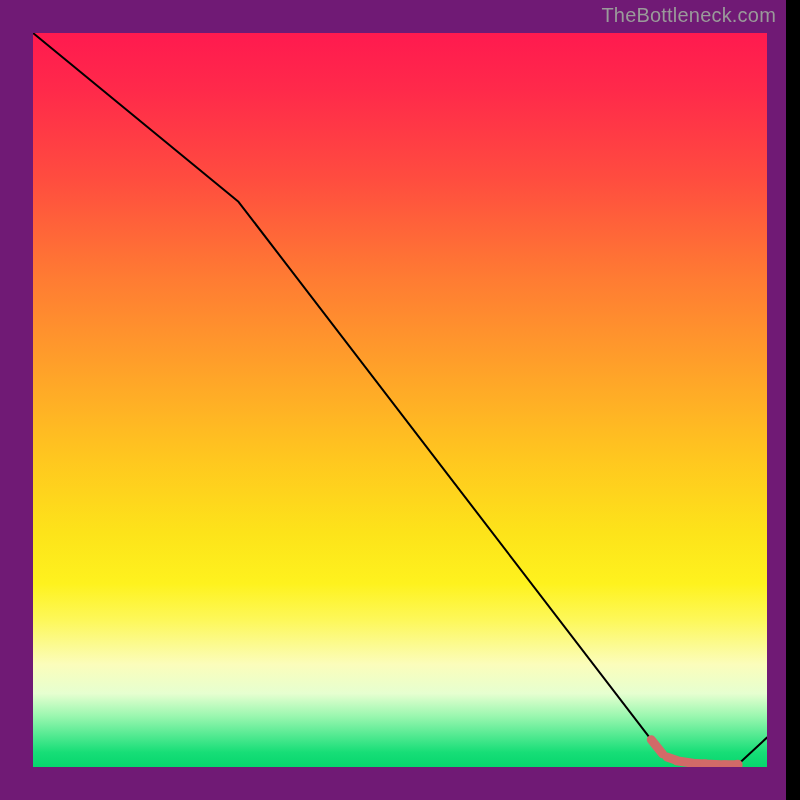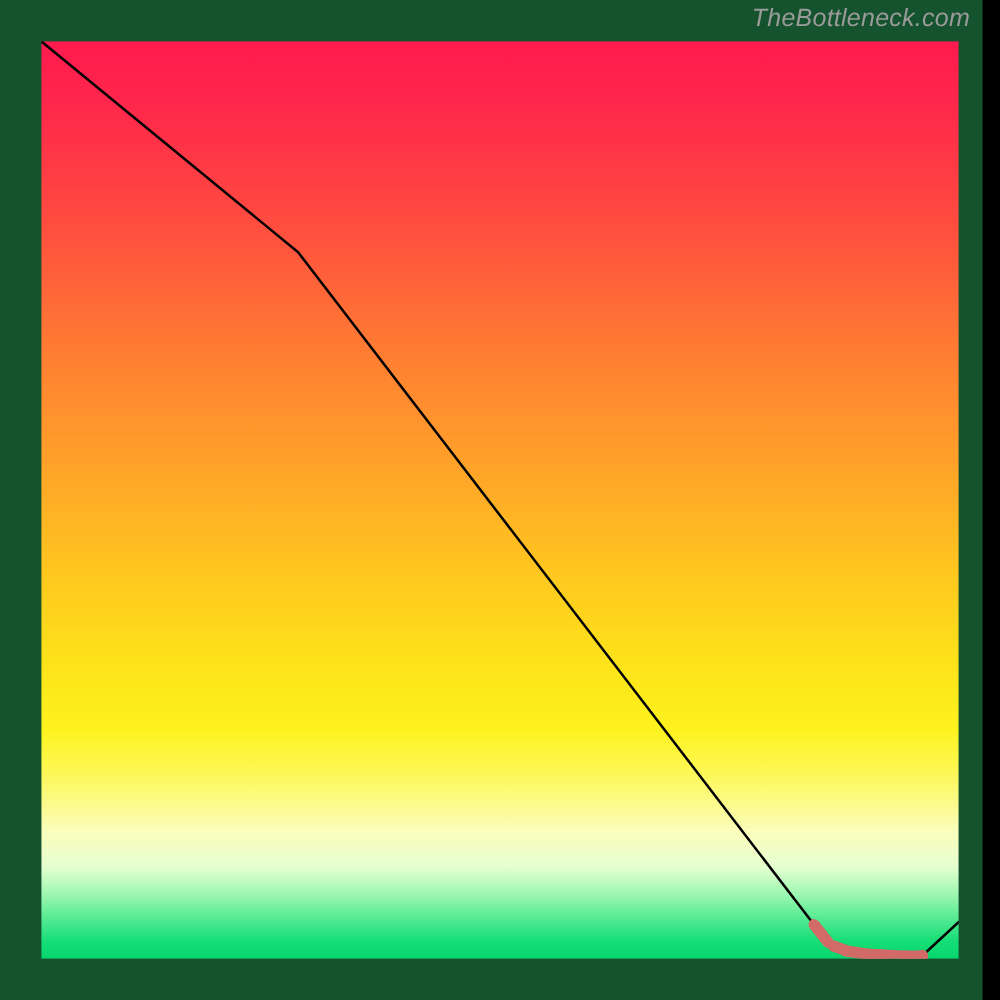--- a/index.html
+++ b/index.html
@@ -8,22 +8,21 @@
     width: 800px;
     height: 800px;
     background: #000;
     overflow: hidden;
     font-family: Arial, Helvetica, sans-serif;
   }
   .stage {
     position: relative;
     width: 786px;
     height: 800px;
-    background: #14532d;
-    font-style: italic;
+    background: #701a75;
   }
   .watermark {
     position: absolute;
     top: 4px;
     right: 10px;
     color: #9a9a9a;
     font-size: 20px;
     font-weight: 400;
     letter-spacing: 0.2px;
     z-index: 10;

